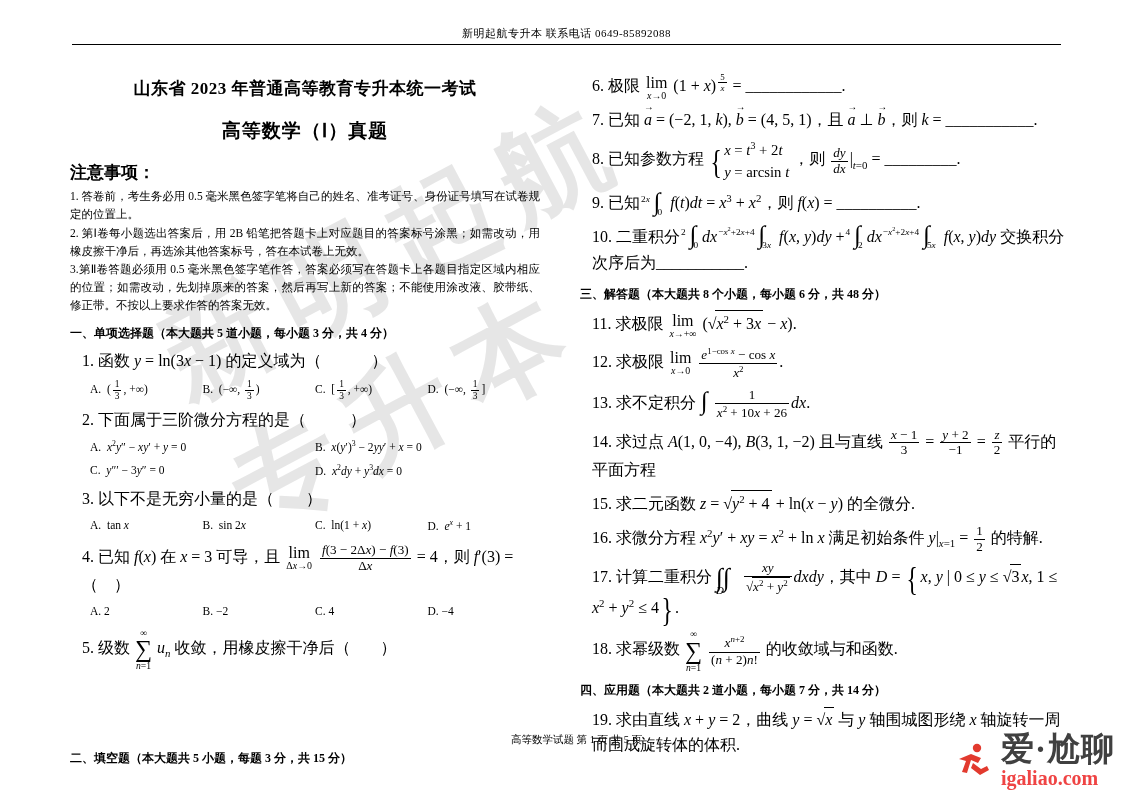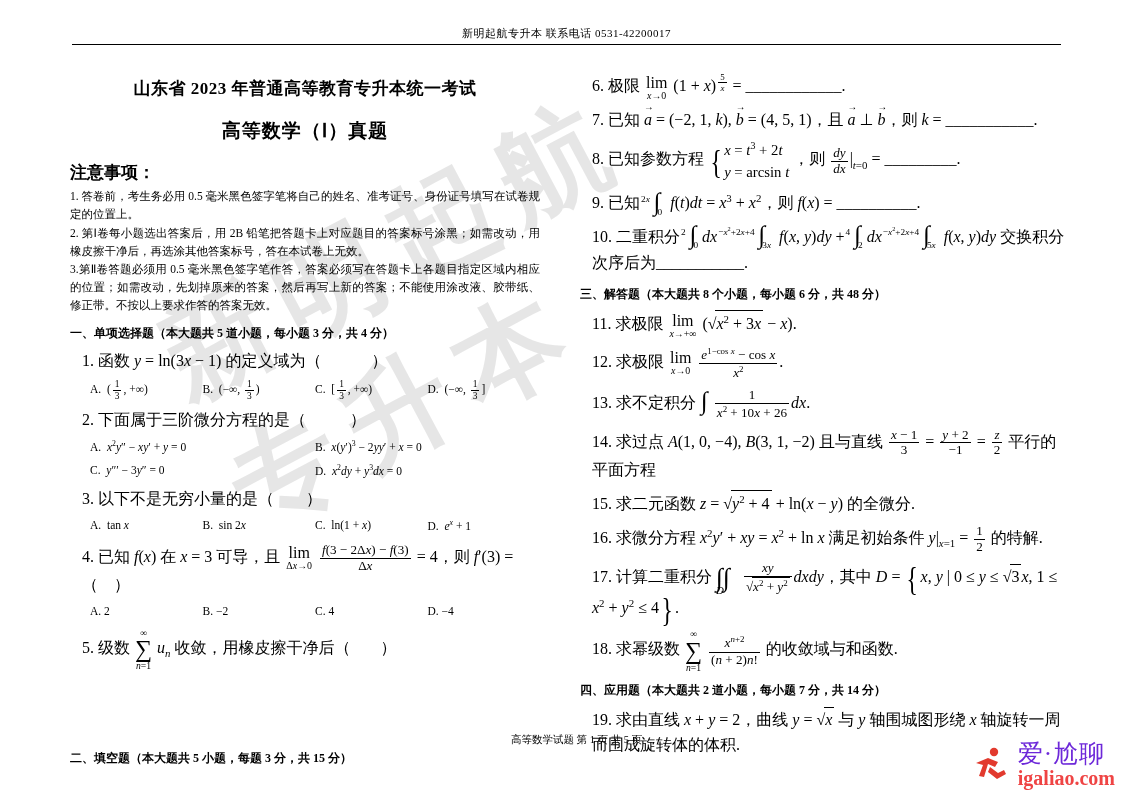--- a/index.html
+++ b/index.html
@@ -213,44 +213,44 @@
     align-items: center;
     gap: 6px;
   }
   .logo .mark {
     width: 44px;
     height: 44px;
     position: relative;
   }
   .logo .txt { line-height: 1.0; }
   .logo .txt .cn {
-    font-size: 25px;
-    font-weight: normal;
-    color: #6d28d9;
+    font-size: 33px;
+    font-weight: bold;
+    color: #404040;
     letter-spacing: 1px;
   }
   .logo .txt .en {
     font-size: 20px;
     font-weight: bold;
     color: #ef4444;
     letter-spacing: 0px;
     margin-top: 2px;
   }
 </style>
 </head>
 <body>
 
 <div class="page">
 
   <div class="watermark">
     <div>新明起航</div>
     <div>专升本</div>
   </div>
 
-  <div class="header">新明起航专升本    联系电话 0531-42200017</div>
+  <div class="header">新明起航专升本    联系电话 0649-85892088</div>
   <div class="header-rule"></div>
 
   <div class="col col-left">
 
     <div class="title1">山东省 2023 年普通高等教育专升本统一考试</div>
     <div class="title2">高等数学（Ⅰ）真题</div>
 
     <div class="notice-title">注意事项：</div>
     <div class="notice-item">1. 答卷前，考生务必用 0.5 毫米黑色签字笔将自己的姓名、准考证号、身份证号填写在试卷规定的位置上。</div>
     <div class="notice-item">2. 第Ⅰ卷每小题选出答案后，用 2B 铅笔把答题卡上对应题目的答案标号涂黑；如需改动，用橡皮擦干净后，再选涂其他答案标号，答在本试卷上无效。</div>

